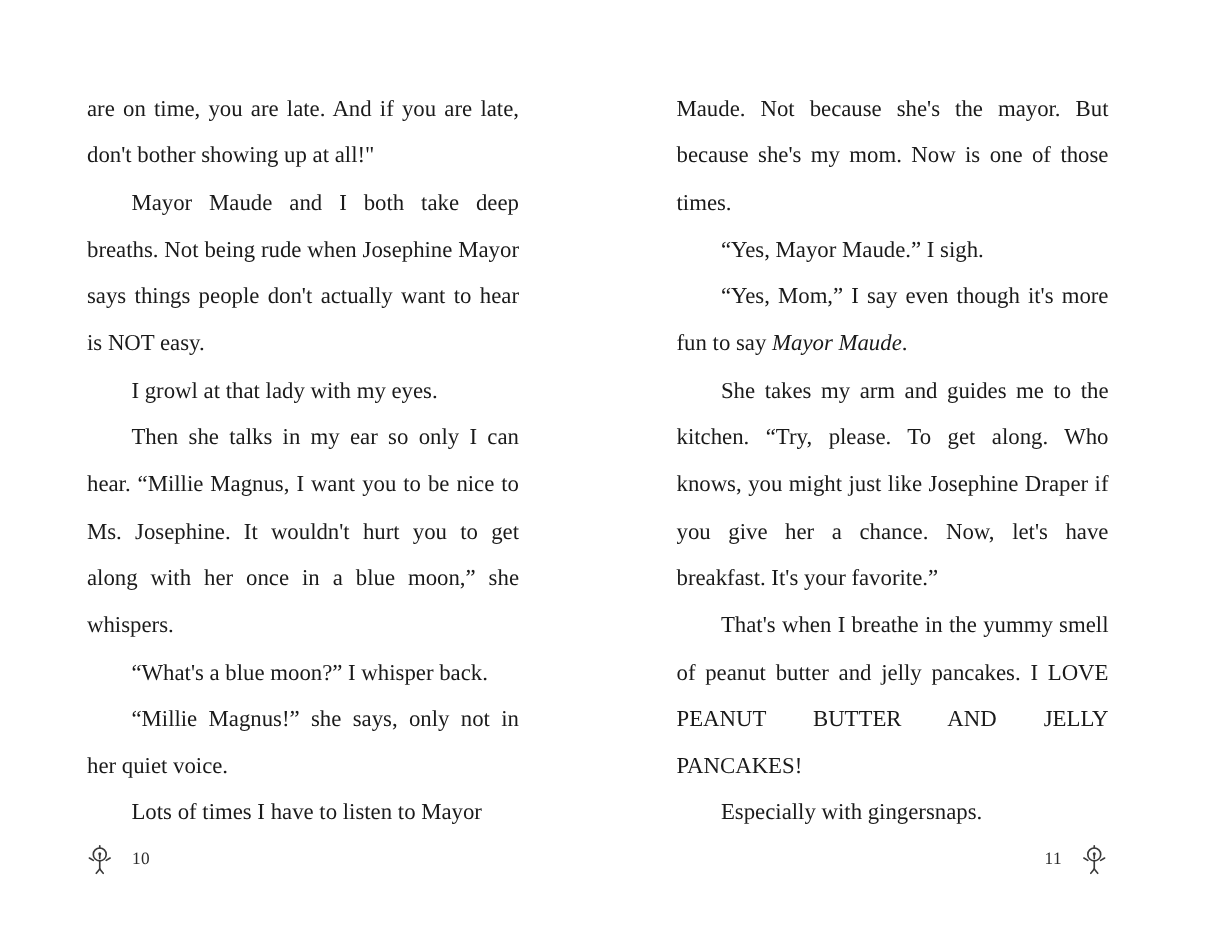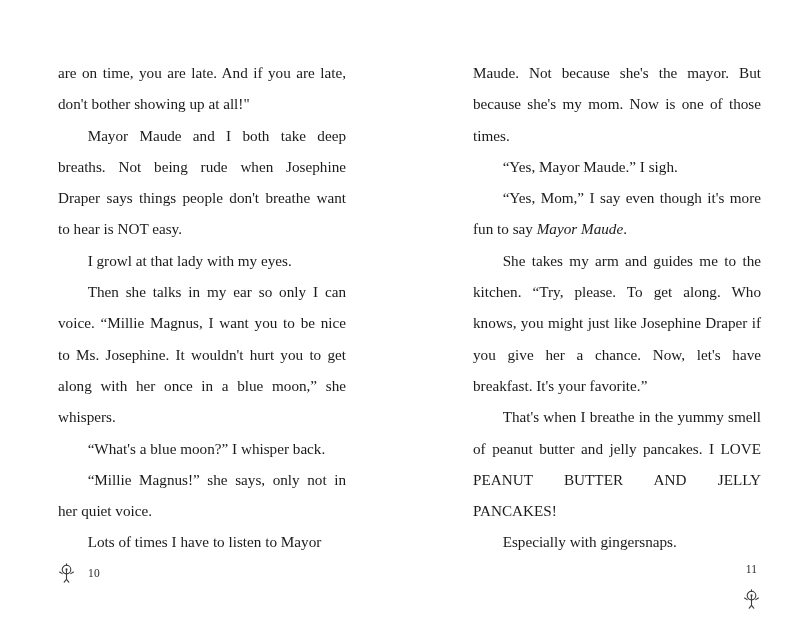--- a/index.html
+++ b/index.html
@@ -21,21 +21,21 @@
     background: #ffffff;
     box-sizing: border-box;
   }
   .page {
     position: absolute;
     top: 0;
     height: 620px;
     box-sizing: border-box;
   }
   .page-left  { left: 0;   width: 405px; }
-  .page-right { left: 405px; width: 405px; }
+  .page-right { left: 383px; width: 405px; }
 
   .textblock {
     position: absolute;
     top: 57px;
     font-size: 15.2px;
     line-height: 31.3px;
     text-align: justify;
     text-justify: inter-word;
     hyphens: none;
   }
@@ -61,21 +61,21 @@
     bottom: 36px;
     height: 22px;
     display: flex;
     align-items: center;
     gap: 13px;
     font-size: 11.5px;
     color: #2b2b2b;
     letter-spacing: 0.3px;
   }
   .folio-left  { left: 58px;  }
-  .folio-right { right: 50px; flex-direction: column; }
+  .folio-right { right: 50px; flex-direction: row; }
 
   .folio-num {
     line-height: 1;
     padding-top: 2px;
   }
 
   .ornament {
     width: 17px;
     height: 20px;
     flex: 0 0 auto;
@@ -84,23 +84,23 @@
   .ornament svg { display: block; }
 </style>
 </head>
 <body>
 
 <div class="spread">
 
   <div class="page page-left">
     <div class="textblock">
         <p class="noindent">are on time, you are late. And if you are late, don't bother showing up at all!"</p>
-        <p>Mayor Maude and I both take deep breaths. Not being rude when Josephine Draper says things people don't breathe want to hear is NOT easy.</p>
+        <p>Mayor Maude and I both take deep breaths. Not being rude when Josephine Mayor says things people don't actually want to hear is NOT easy.</p>
         <p>I growl at that lady with my eyes.</p>
-        <p>Then she talks in my ear so only I can voice. “Millie Magnus, I want you to be nice to Ms. Josephine. It wouldn't hurt you to get along with her once in a blue moon,” she whispers.</p>
+        <p>Then she talks in my ear so only I can hear. “Millie Magnus, I want you to be nice to Ms. Josephine. It wouldn't hurt you to get along with her once in a blue moon,” she whispers.</p>
         <p>“What's a blue moon?” I whisper back.</p>
         <p>“Millie Magnus!” she says, only not in her quiet voice.</p>
         <p>Lots of times I have to listen to Mayor</p>
       </div>
 
     <div class="folio folio-left">
       <span class="ornament">
         <svg viewBox="0 0 17 20" width="17" height="20" aria-hidden="true">
           <g fill="none" stroke="#3a3a3a" stroke-width="1.1" stroke-linecap="round">
             <circle cx="8.5" cy="6.6" r="4.3" fill="#ffffff"></circle>

